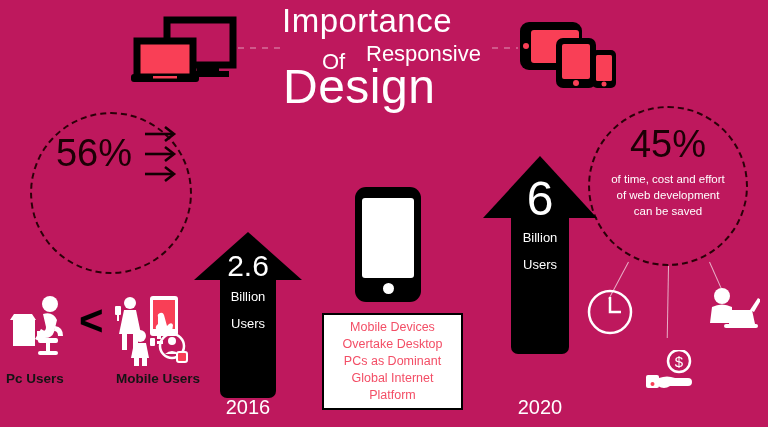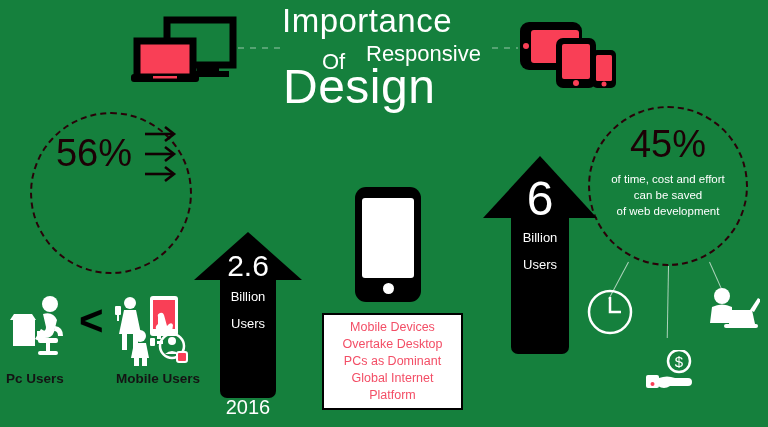--- a/index.html
+++ b/index.html
@@ -4,21 +4,21 @@
 <style>
   html, body {
     margin: 0;
     padding: 0;
     background: #2b2b2b;
   }
   #stage {
     position: relative;
     width: 768px;
     height: 427px;
-    background: #15803d;
+    background: #be185d;
     overflow: hidden;
     font-family: "Liberation Sans", sans-serif;
     -webkit-font-smoothing: antialiased;
   }
 
   
   #title-importance {
     position: absolute;
     left: 282px; top: 2px;
     font-size: 33px;
@@ -289,41 +289,42 @@
         <path d="M2 49 H30"></path>
           <path d="M22 42 L31 49 L22 56"></path>
       </g>
     </svg>
   </div>
 
   <div class="stat-circle" id="circle-right">
     <div class="stat-pct" id="pct-right">45%</div>
     <div class="stat-lines" id="lines-right">
       <div>of time, cost and effort</div>
+      <div>of web development</div>
       <div>can be saved</div>
-      <div>of web development</div>
     </div>
   </div>
 
   <div class="big-arrow" id="arrow-2016">
     <div class="arrow-head"></div>
     <div class="arrow-shaft"></div>
     <div class="arrow-text num">2.6</div>
     <div class="arrow-text unit1">Billion</div>
     <div class="arrow-text unit2">Users</div>
   </div>
   <div class="year-label" id="year-2016">2016</div>
 
   <div class="big-arrow" id="arrow-2020">
     <div class="arrow-head"></div>
     <div class="arrow-shaft"></div>
     <div class="arrow-text num">6</div>
     <div class="arrow-text unit1">Billion</div>
     <div class="arrow-text unit2">Users</div>
   </div>
+  <div class="year-label" id="year-2020">2020</div>
 
   <div id="phone-center">
     <div id="phone-screen"></div>
     <div id="phone-home"></div>
   </div>
 
   <div id="callout-box">
     <div id="callout-text">Mobile Devices
 Overtake Desktop
 PCs as Dominant

